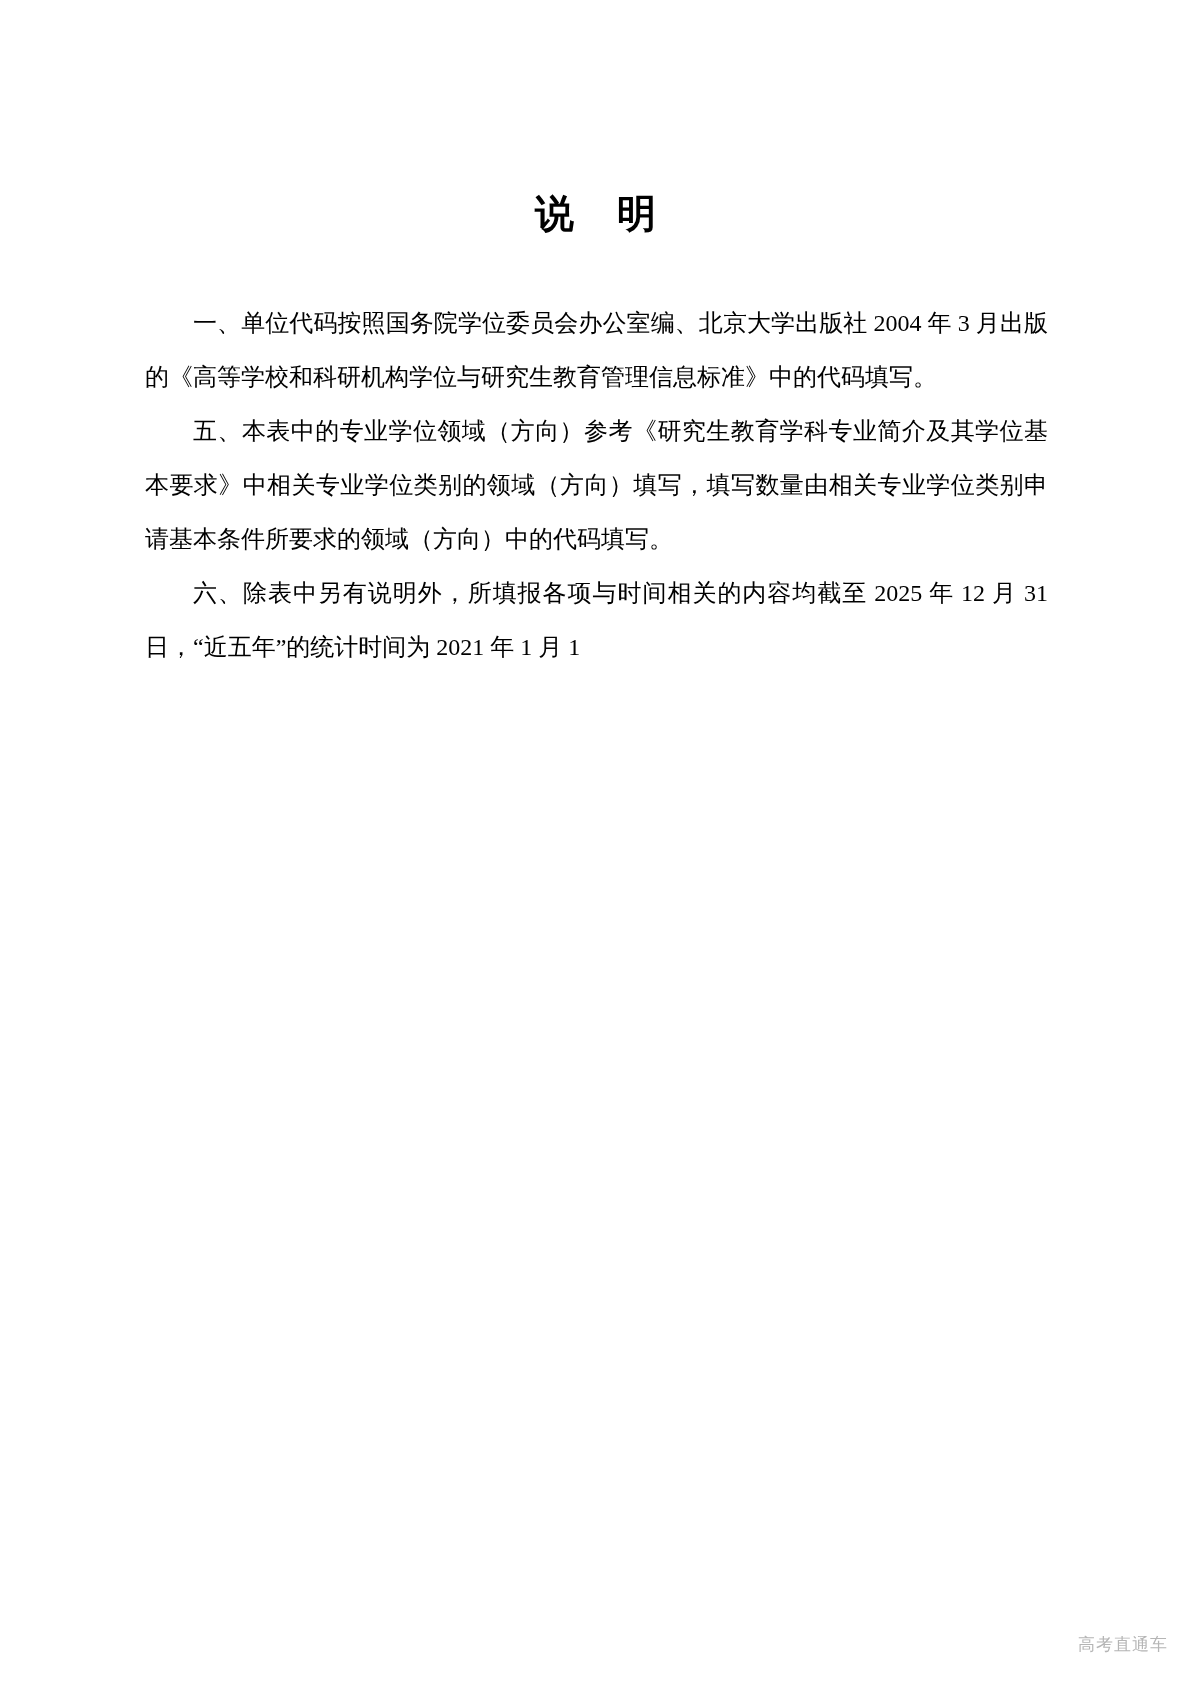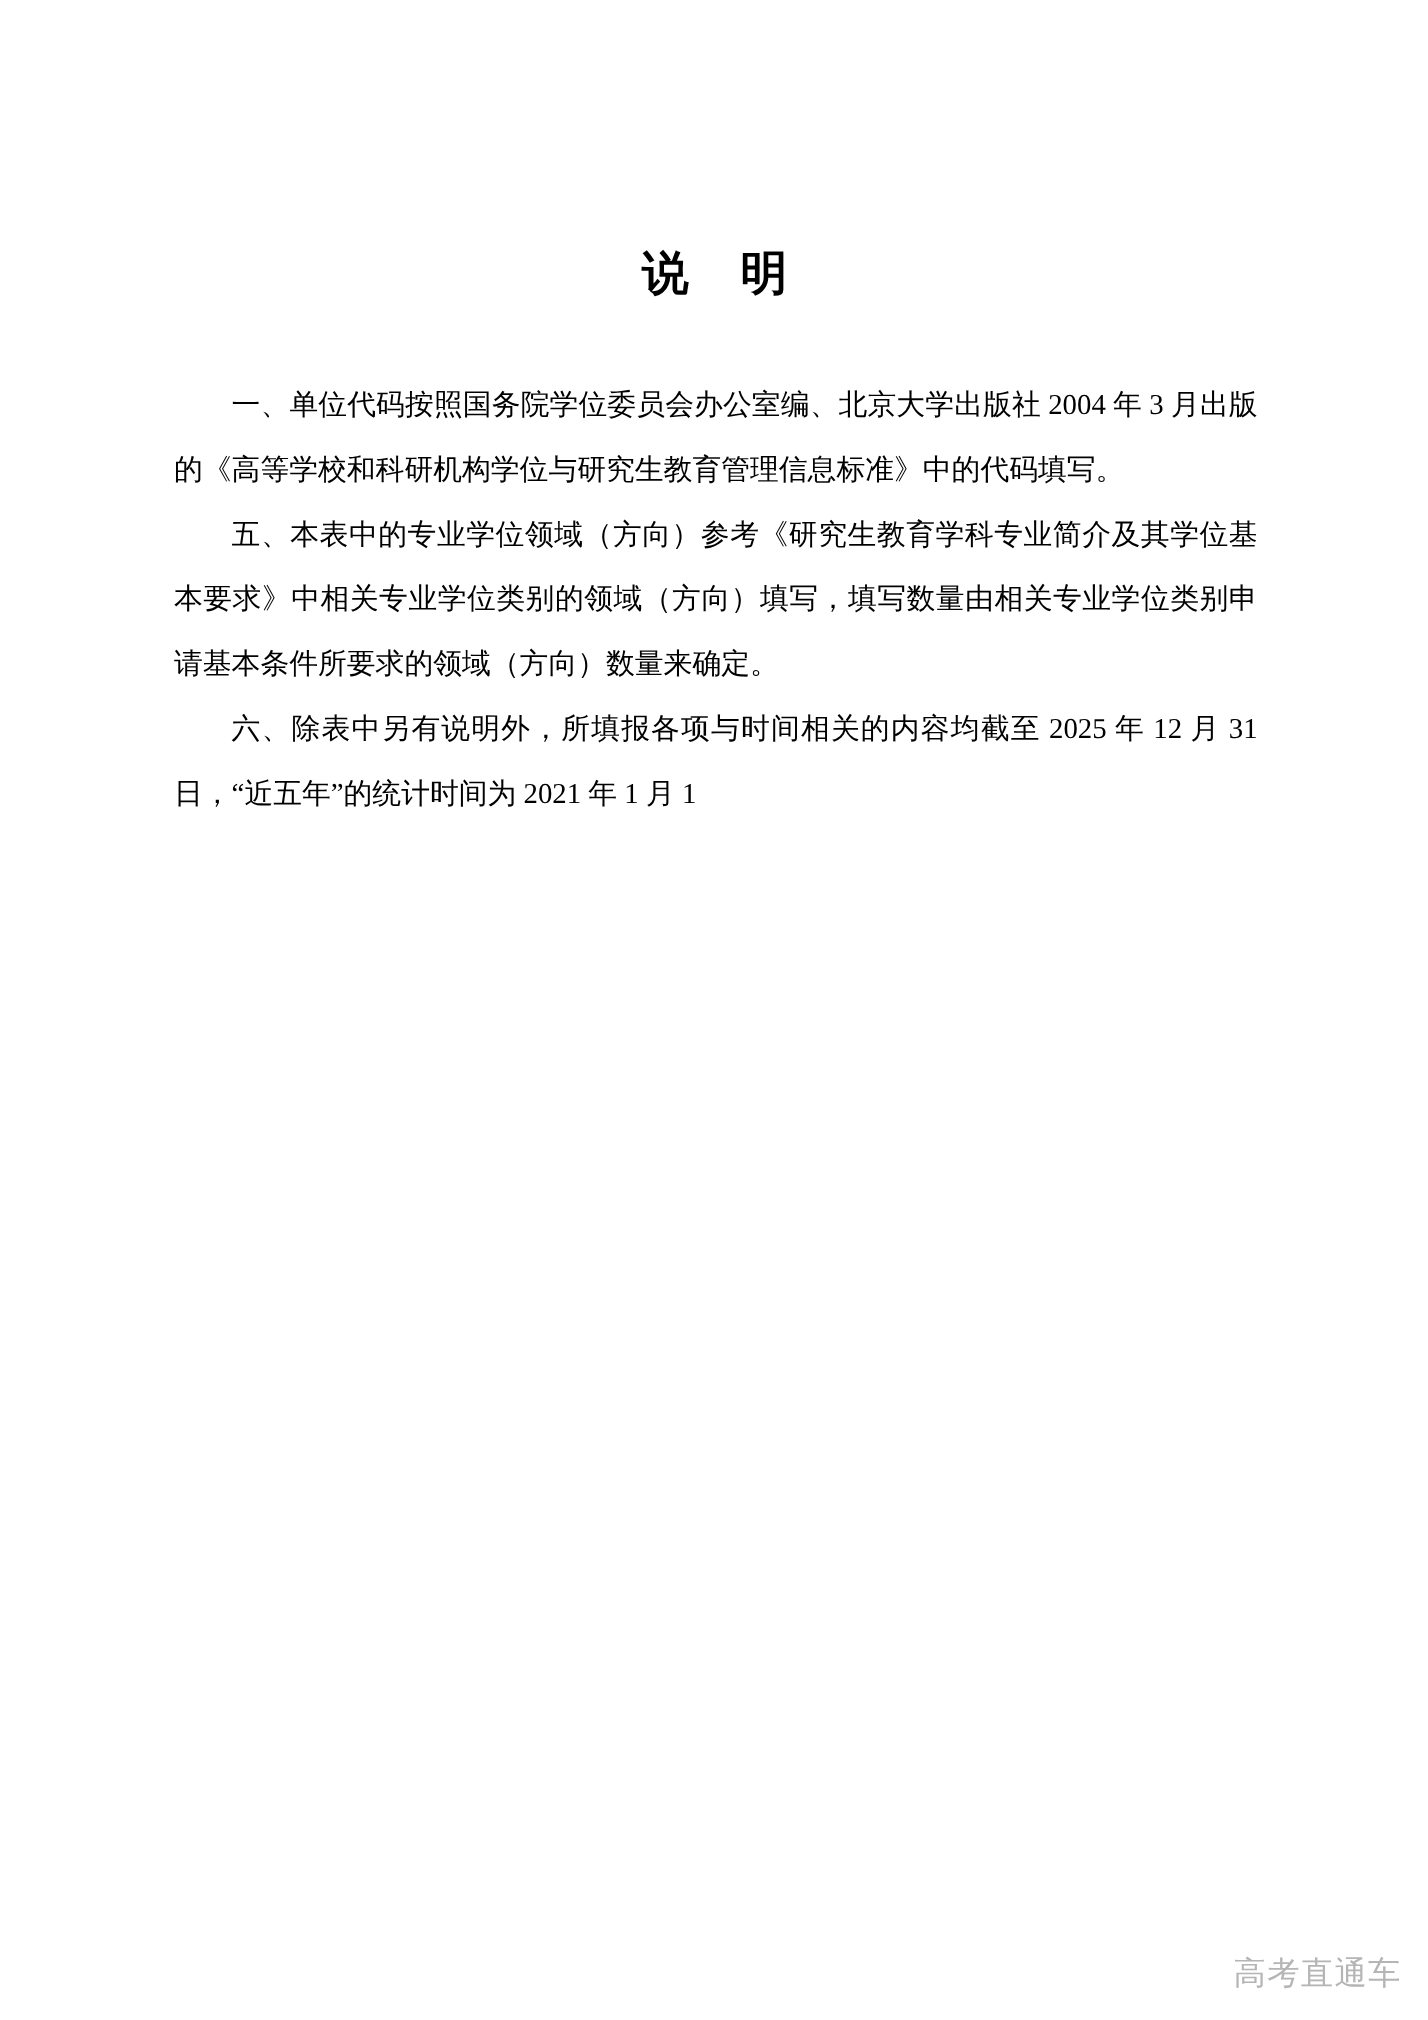--- a/index.html
+++ b/index.html
@@ -13,21 +13,21 @@
     height: 1683px;
     margin: 0 auto;
     background: #ffffff;
     overflow: hidden;
     font-family: "Liberation Serif", "DejaVu Serif", serif;
     color: #000000;
   }
   .content {
     position: absolute;
     left: 145px;
-    top: 205px;
+    top: 190px;
     width: 903px;
   }
   .doc-title {
     margin: 0 0 58px 0;
     text-align: center;
     font-size: 39px;
     font-weight: bold;
     line-height: 48px;
     letter-spacing: 2px;
     white-space: pre;
@@ -38,38 +38,38 @@
     line-height: 54px;
     text-align: justify;
     text-justify: inter-ideograph;
     text-indent: 2em;
     word-break: break-all;
   }
   .watermark {
     position: absolute;
     right: 22px;
     bottom: 26px;
-    font-size: 27px;
+    font-size: 17px;
     line-height: 25px;
     color: #b5b5b5;
     font-family: "Liberation Sans", "DejaVu Sans", sans-serif;
     letter-spacing: 1px;
   }
 </style>
 </head>
 <body>
 
 <div class="page">
   <div class="content">
     <h1 class="doc-title">说　明</h1>
 
     <p class="doc-paragraph">一、单位代码按照国务院学位委员会办公室编、北京大学出版社 2004 年 3 月出版的《高等学校和科研机构学位与研究生教育管理信息标准》中的代码填写。</p>
 
 
 
 
-    <p class="doc-paragraph">五、本表中的专业学位领域（方向）参考《研究生教育学科专业简介及其学位基本要求》中相关专业学位类别的领域（方向）填写，填写数量由相关专业学位类别申请基本条件所要求的领域（方向）数量来确定。</p>
+    <p class="doc-paragraph">五、本表中的专业学位领域（方向）参考《研究生教育学科专业简介及其学位基本要求》中相关专业学位类别的领域（方向）填写，填写数量由相关专业学位类别申请基本条件所要求的领域（方向）中的代码填写。</p>
 
     <p class="doc-paragraph">六、除表中另有说明外，所填报各项与时间相关的内容均截至 2025 年 12 月 31 日，“近五年”的统计时间为 2021 年 1 月 1</p>
   </div>
 
   <div class="watermark">高考直通车</div>
 </div>
 
 </body></html>

